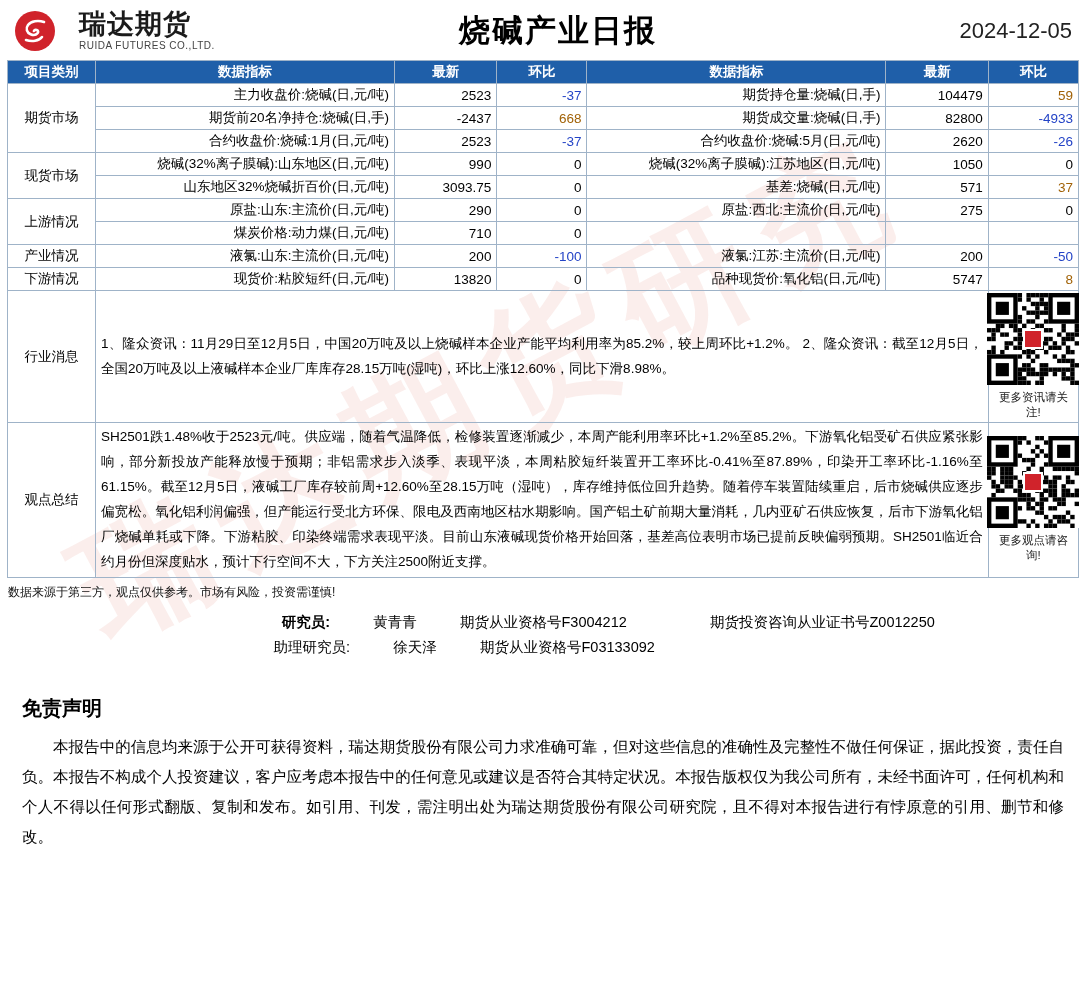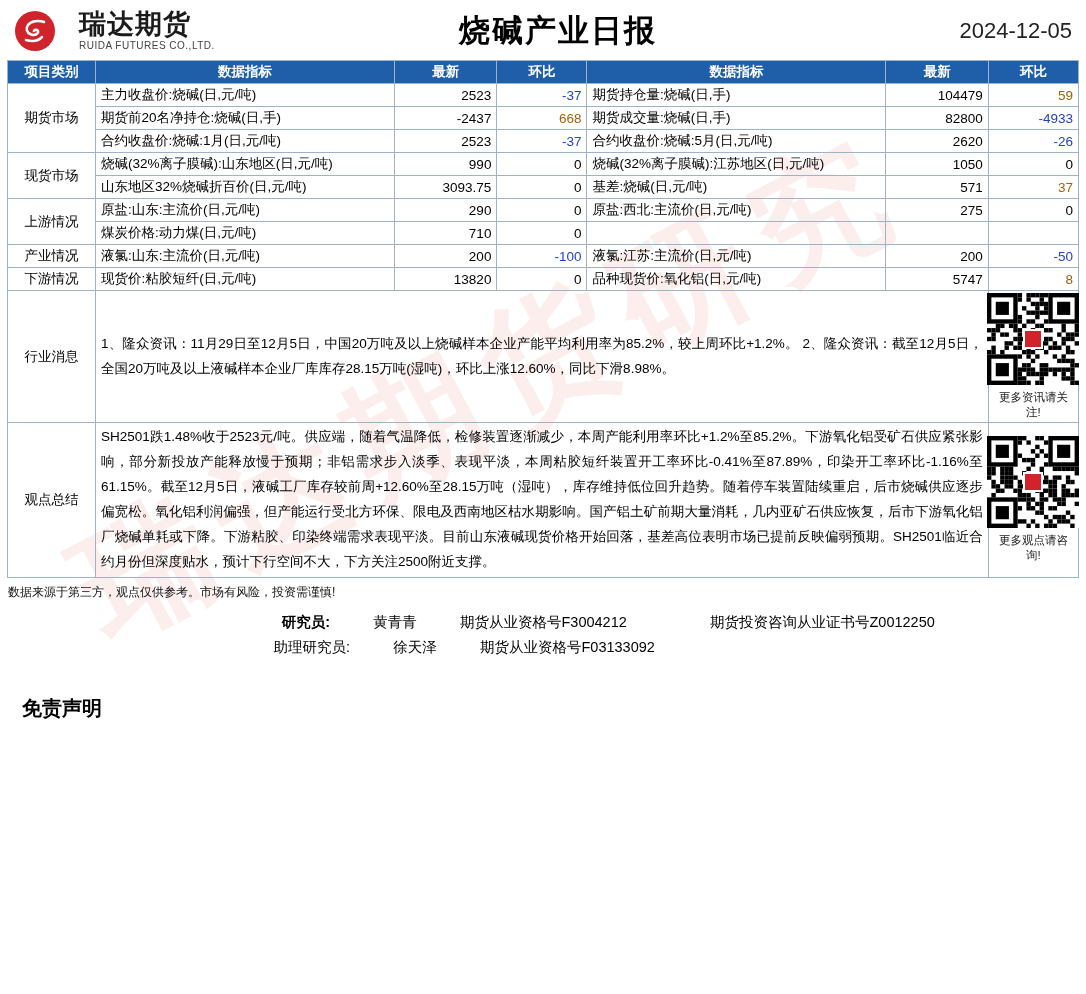--- a/index.html
+++ b/index.html
@@ -41,21 +41,21 @@
     height:22px;
     box-sizing:border-box;
   }
   thead th{
     background:#1f5fa9;color:#fff;font-weight:bold;text-align:center;font-size:15px;
     height:26px;border:1px solid #1f5fa9;margin-left:8px;
   }
   td.cat{
     text-align:center;background:#fff;font-size:14px;
   }
-  td.label{text-align:left;}
+  td.label{text-align:right;}
   td.num{text-align:right;}
   td.chg{text-align:right;}
   .up{color:#a16207;}
   .down{color:#2343c6;}
   .flat{color:#000;}
 
   
   col.c-cat{width:86px;}
   col.c-lab{width:292px;}
   col.c-val{width:100px;}
@@ -567,15 +567,18 @@
     </div>
     <div class="res-row">
       <div class="res-k light">助理研究员:</div>
       <div class="res-n">徐天泽</div>
       <div class="res-q">期货从业资格号F03133092</div>
     </div>
   </div>
 
   <div class="disclaimer">
     <div class="dis-title">免责声明</div>
+    <div class="dis-body">
+      <p class="indent">本报告中的信息均来源于公开可获得资料，瑞达期货股份有限公司力求准确可靠，但对这些信息的准确性及完整性不做任何保证，据此投资，责任自负。本报告不构成个人投资建议，客户应考虑本报告中的任何意见或建议是否符合其特定状况。本报告版权仅为我公司所有，未经书面许可，任何机构和个人不得以任何形式翻版、复制和发布。如引用、刊发，需注明出处为瑞达期货股份有限公司研究院，且不得对本报告进行有悖原意的引用、删节和修改。</p>
+    </div>
   </div>
 
 </div>
 
 </body></html>

